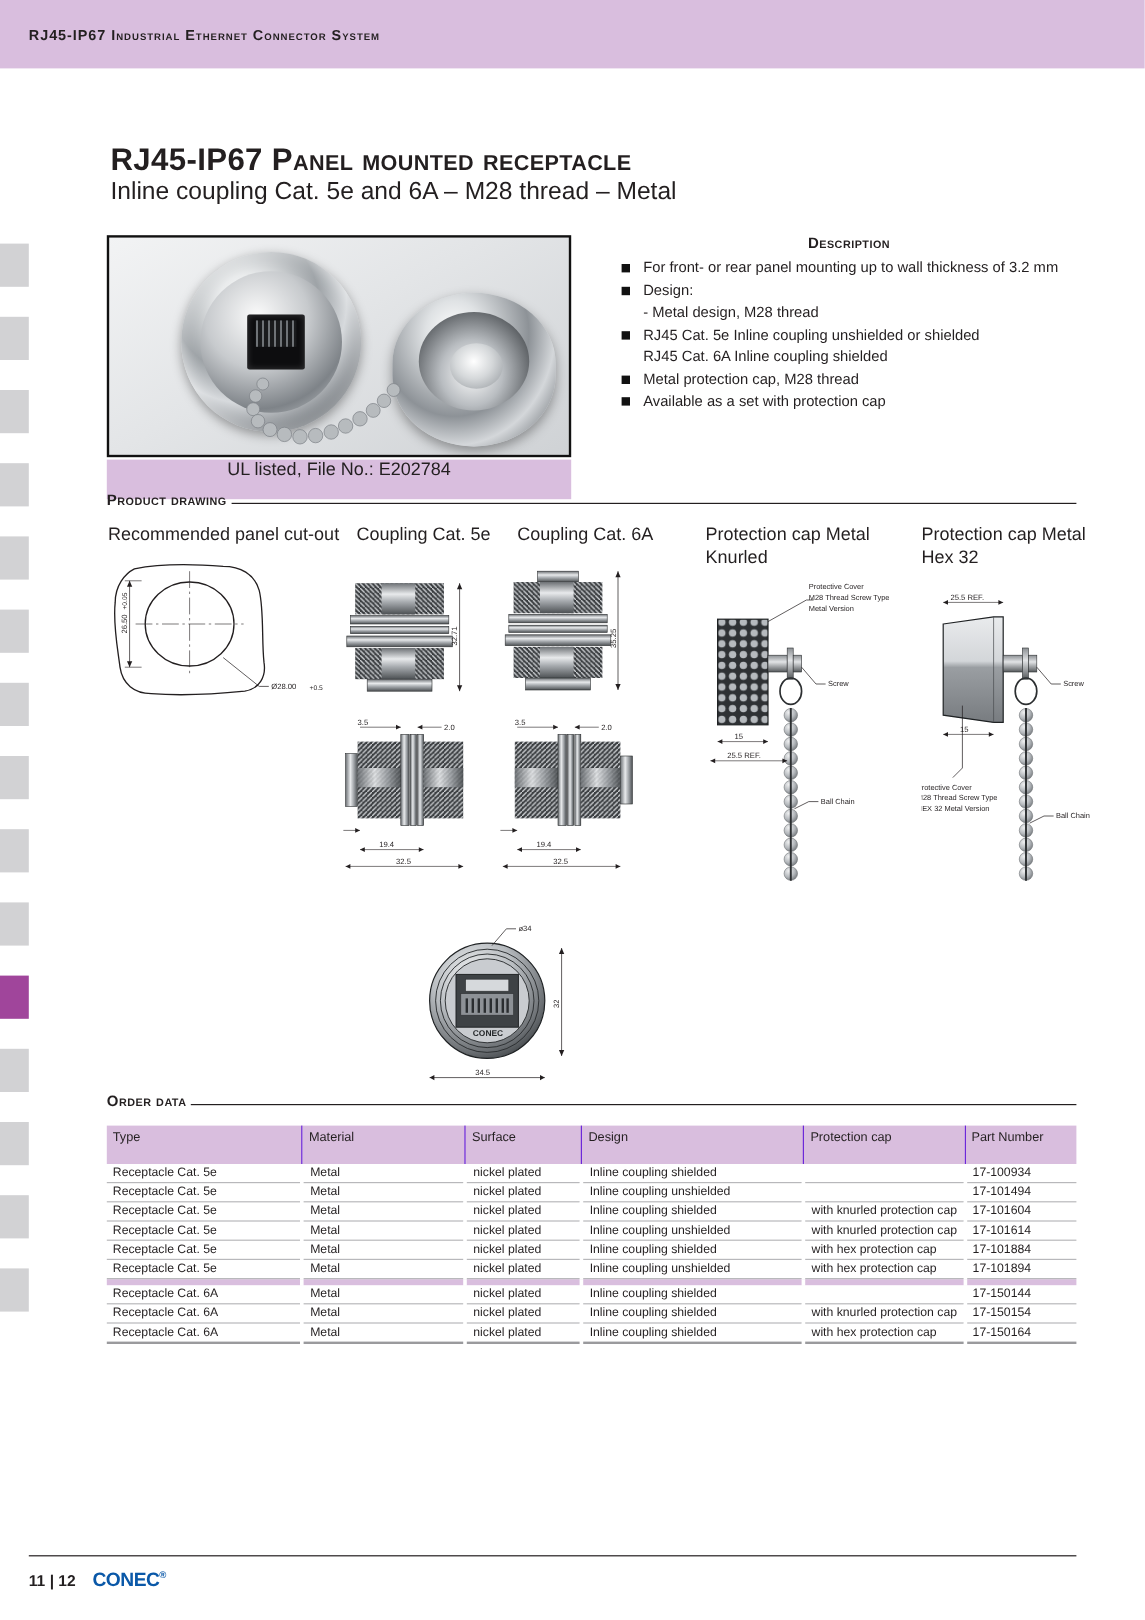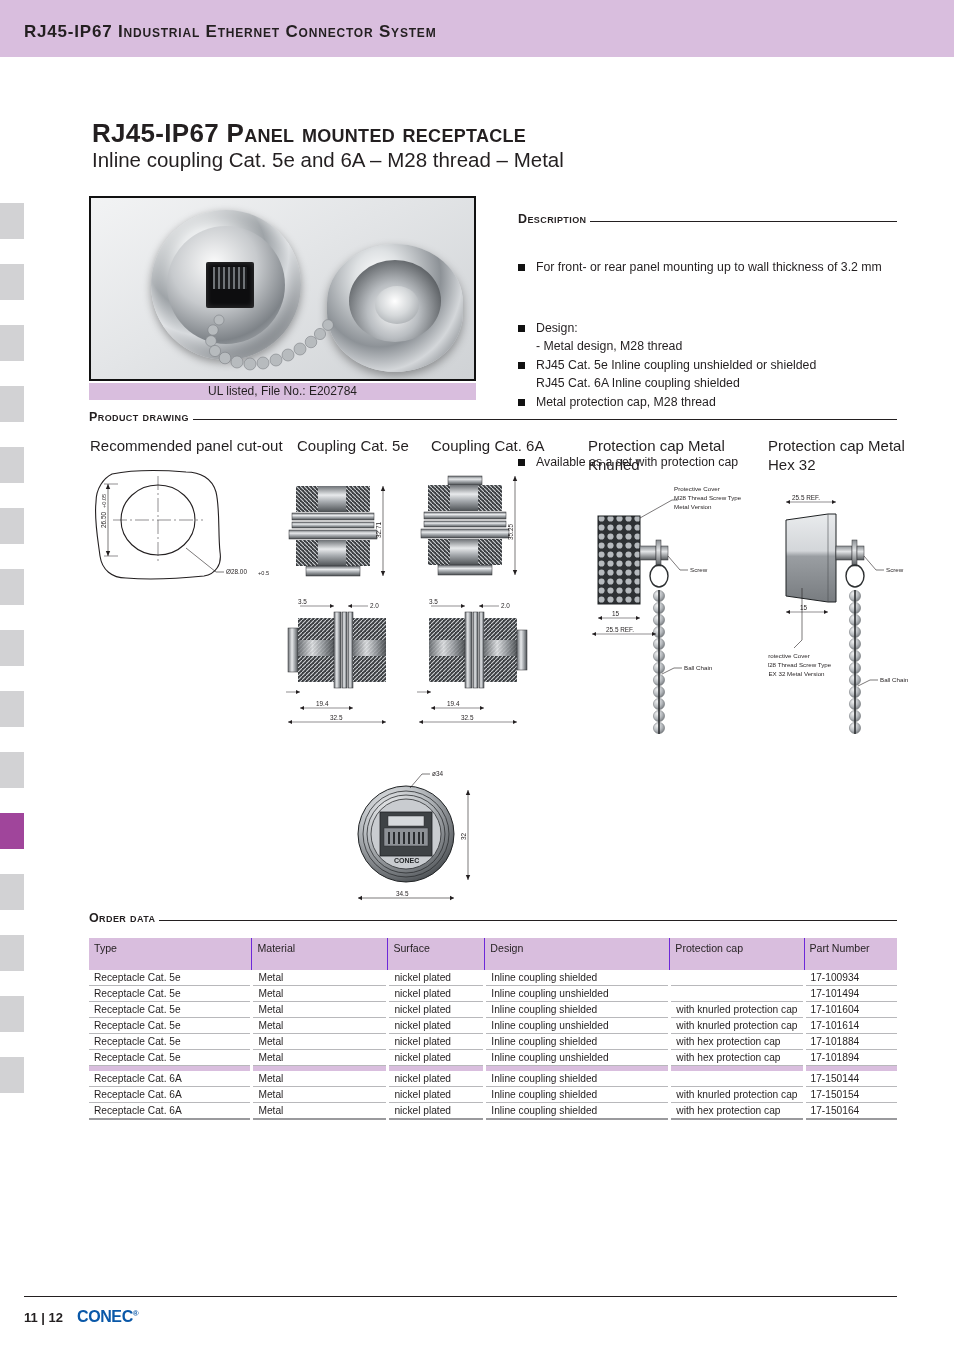--- a/index.html
+++ b/index.html
@@ -8,21 +8,21 @@
     font-family:"Liberation Sans", sans-serif;color:#111;
     -webkit-font-smoothing:antialiased;
   }
   
   #top-banner{
     position:absolute;left:0;top:0;width:954px;height:57px;
     background:#d9bede;
   }
   #top-banner .banner-text{
     position:absolute;left:24px;top:22px;
-    font-size:17px;font-weight:700;letter-spacing:.8px;
+    font-size:12px;font-weight:700;letter-spacing:.8px;
     color:#231f20;font-variant:small-caps;
     font-stretch:condensed;
   }
   
   #tab-strip{position:absolute;left:0;top:0;width:24px;height:1350px;}
   .tab{position:absolute;left:0;width:24px;height:36px;background:#d2d2d4;}
   .tab.active{background:#a0459b;}
   
   #page{position:absolute;left:0;top:0;width:954px;height:1350px;}
   .h1{
@@ -68,35 +68,35 @@
     position:absolute;left:22px;top:16px;width:92px;height:82px;border-radius:50%;
     background:radial-gradient(ellipse at 48% 62%,#fdfdfd 0%,#b9bdc1 38%,#5f6367 74%,#a8acb0 100%);
   }
   .ph-cap-in2{
     position:absolute;left:26px;top:26px;width:44px;height:38px;border-radius:50%;
     background:radial-gradient(ellipse at 45% 40%,#ffffff 0%,#d5d8da 45%,#90959a 100%);
   }
   .ph-chain{position:absolute;left:0;top:0;width:387px;height:185px;}
   
   #ul-caption{
-    position:absolute;left:89px;top:383px;width:387px;height:17px;
-    background:#d9bede;text-align:center;font-size:12px;line-height:17px;
+    position:absolute;left:89px;top:383px;width:387px;height:33px;
+    background:#d9bede;text-align:center;font-size:15px;line-height:17px;
     color:#231f20;font-stretch:condensed;
   }
   
   .sec{position:absolute;display:flex;align-items:center;}
   .sec .sec-label{
     font-size:12.5px;font-weight:700;color:#231f20;
     font-variant:small-caps;letter-spacing:.4px;white-space:nowrap;
     font-stretch:condensed;
   }
   .sec .sec-rule{flex:1;height:1px;background:#231f20;margin-left:4px;margin-top:5px;}
   
   #description-list{position:absolute;left:518px;top:215px;width:392px;}
-  .desc-item{display:flex;margin-bottom:2px;margin-top:44px;}
+  .desc-item{display:flex;margin-bottom:2px;}
   .desc-bullet{
     width:7px;height:7px;background:#111;margin-top:5px;margin-right:11px;flex:0 0 auto;
   }
   .desc-text{font-size:12.3px;line-height:16.5px;color:#231f20;font-stretch:condensed;}
   .desc-sub{margin-left:18px;font-size:12.3px;line-height:16.5px;color:#231f20;font-stretch:condensed;}
   
   .draw-cap{
     position:absolute;font-size:15px;line-height:19px;color:#231f20;font-stretch:condensed;
   }
   
@@ -191,21 +191,21 @@
           <circle cx="197" cy="157" r="6"></circle>
         <circle cx="209" cy="151" r="6"></circle>
           <circle cx="220" cy="144" r="5.8"></circle>
         <circle cx="229" cy="136" r="5.6"></circle>
           <circle cx="237" cy="127" r="5.4"></circle>
       </g>
     </svg>
   </div>
   <div id="ul-caption">UL listed, File No.: E202784</div>
 
-  <div class="sec" style="left:518px;top:212px;width:379px;">
+  <div class="sec" style="left:518px;top:196px;width:379px;flex-direction:column;">
     <span class="sec-label">Description</span>
     <span class="sec-rule"></span>
   </div>
   <div id="description-list">
     <div class="desc-item">
       <span class="desc-bullet"></span>
       <span class="desc-text">For front- or rear panel mounting up to wall thickness of 3.2 mm</span>
     </div>
     <div class="desc-item">
       <span class="desc-bullet"></span>

